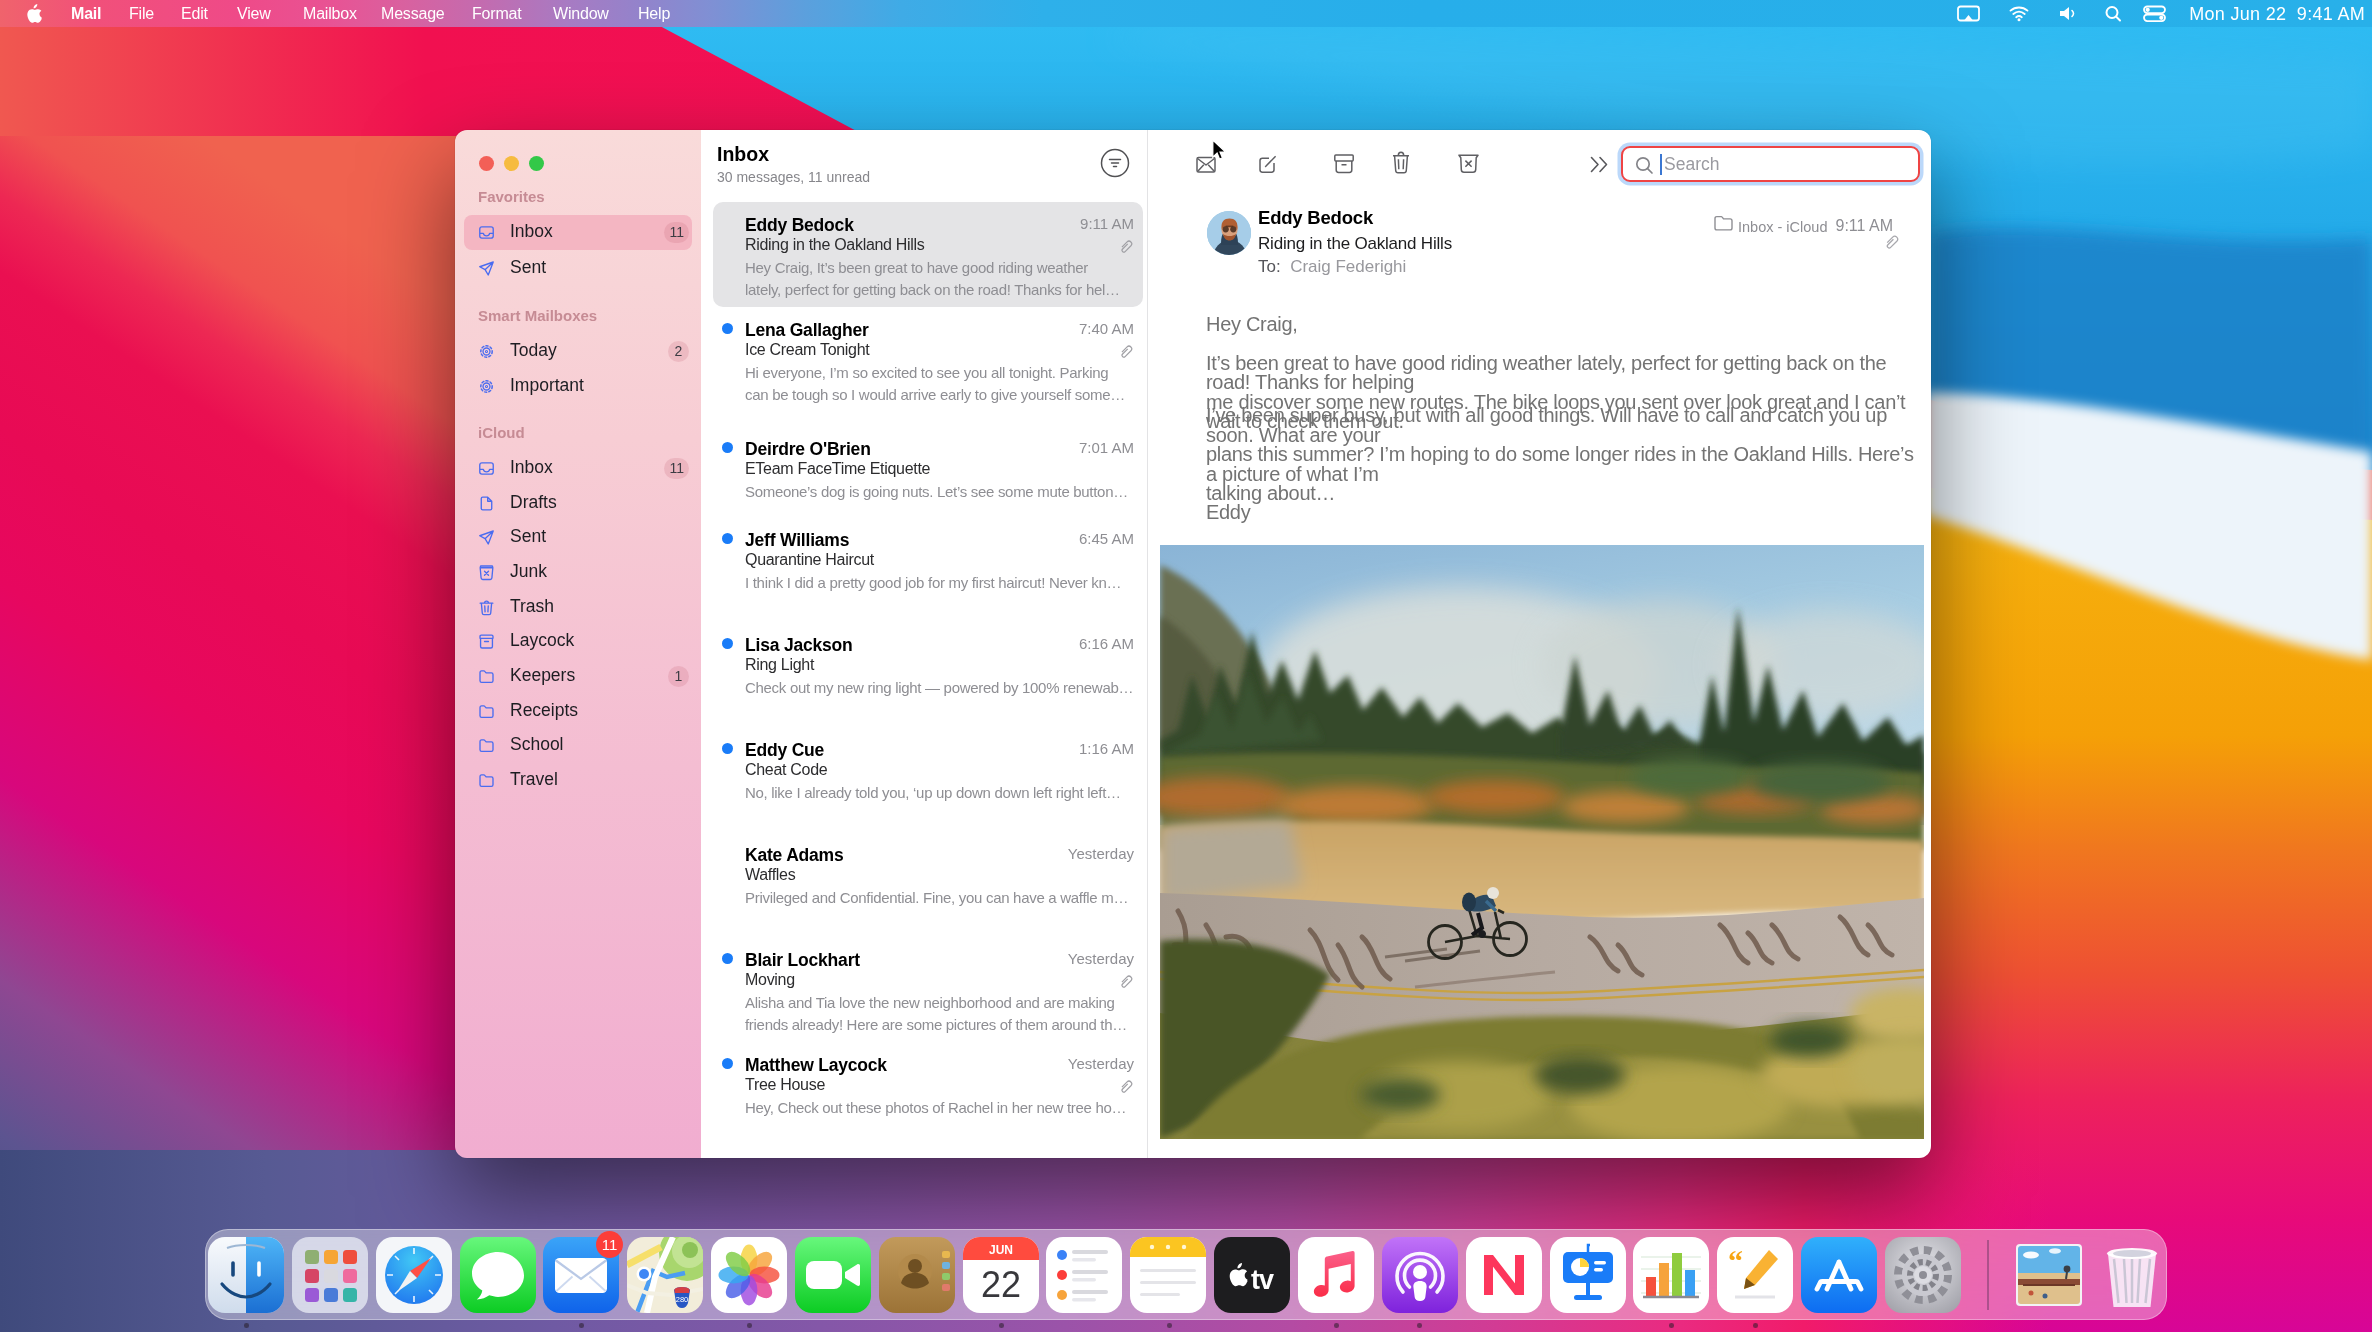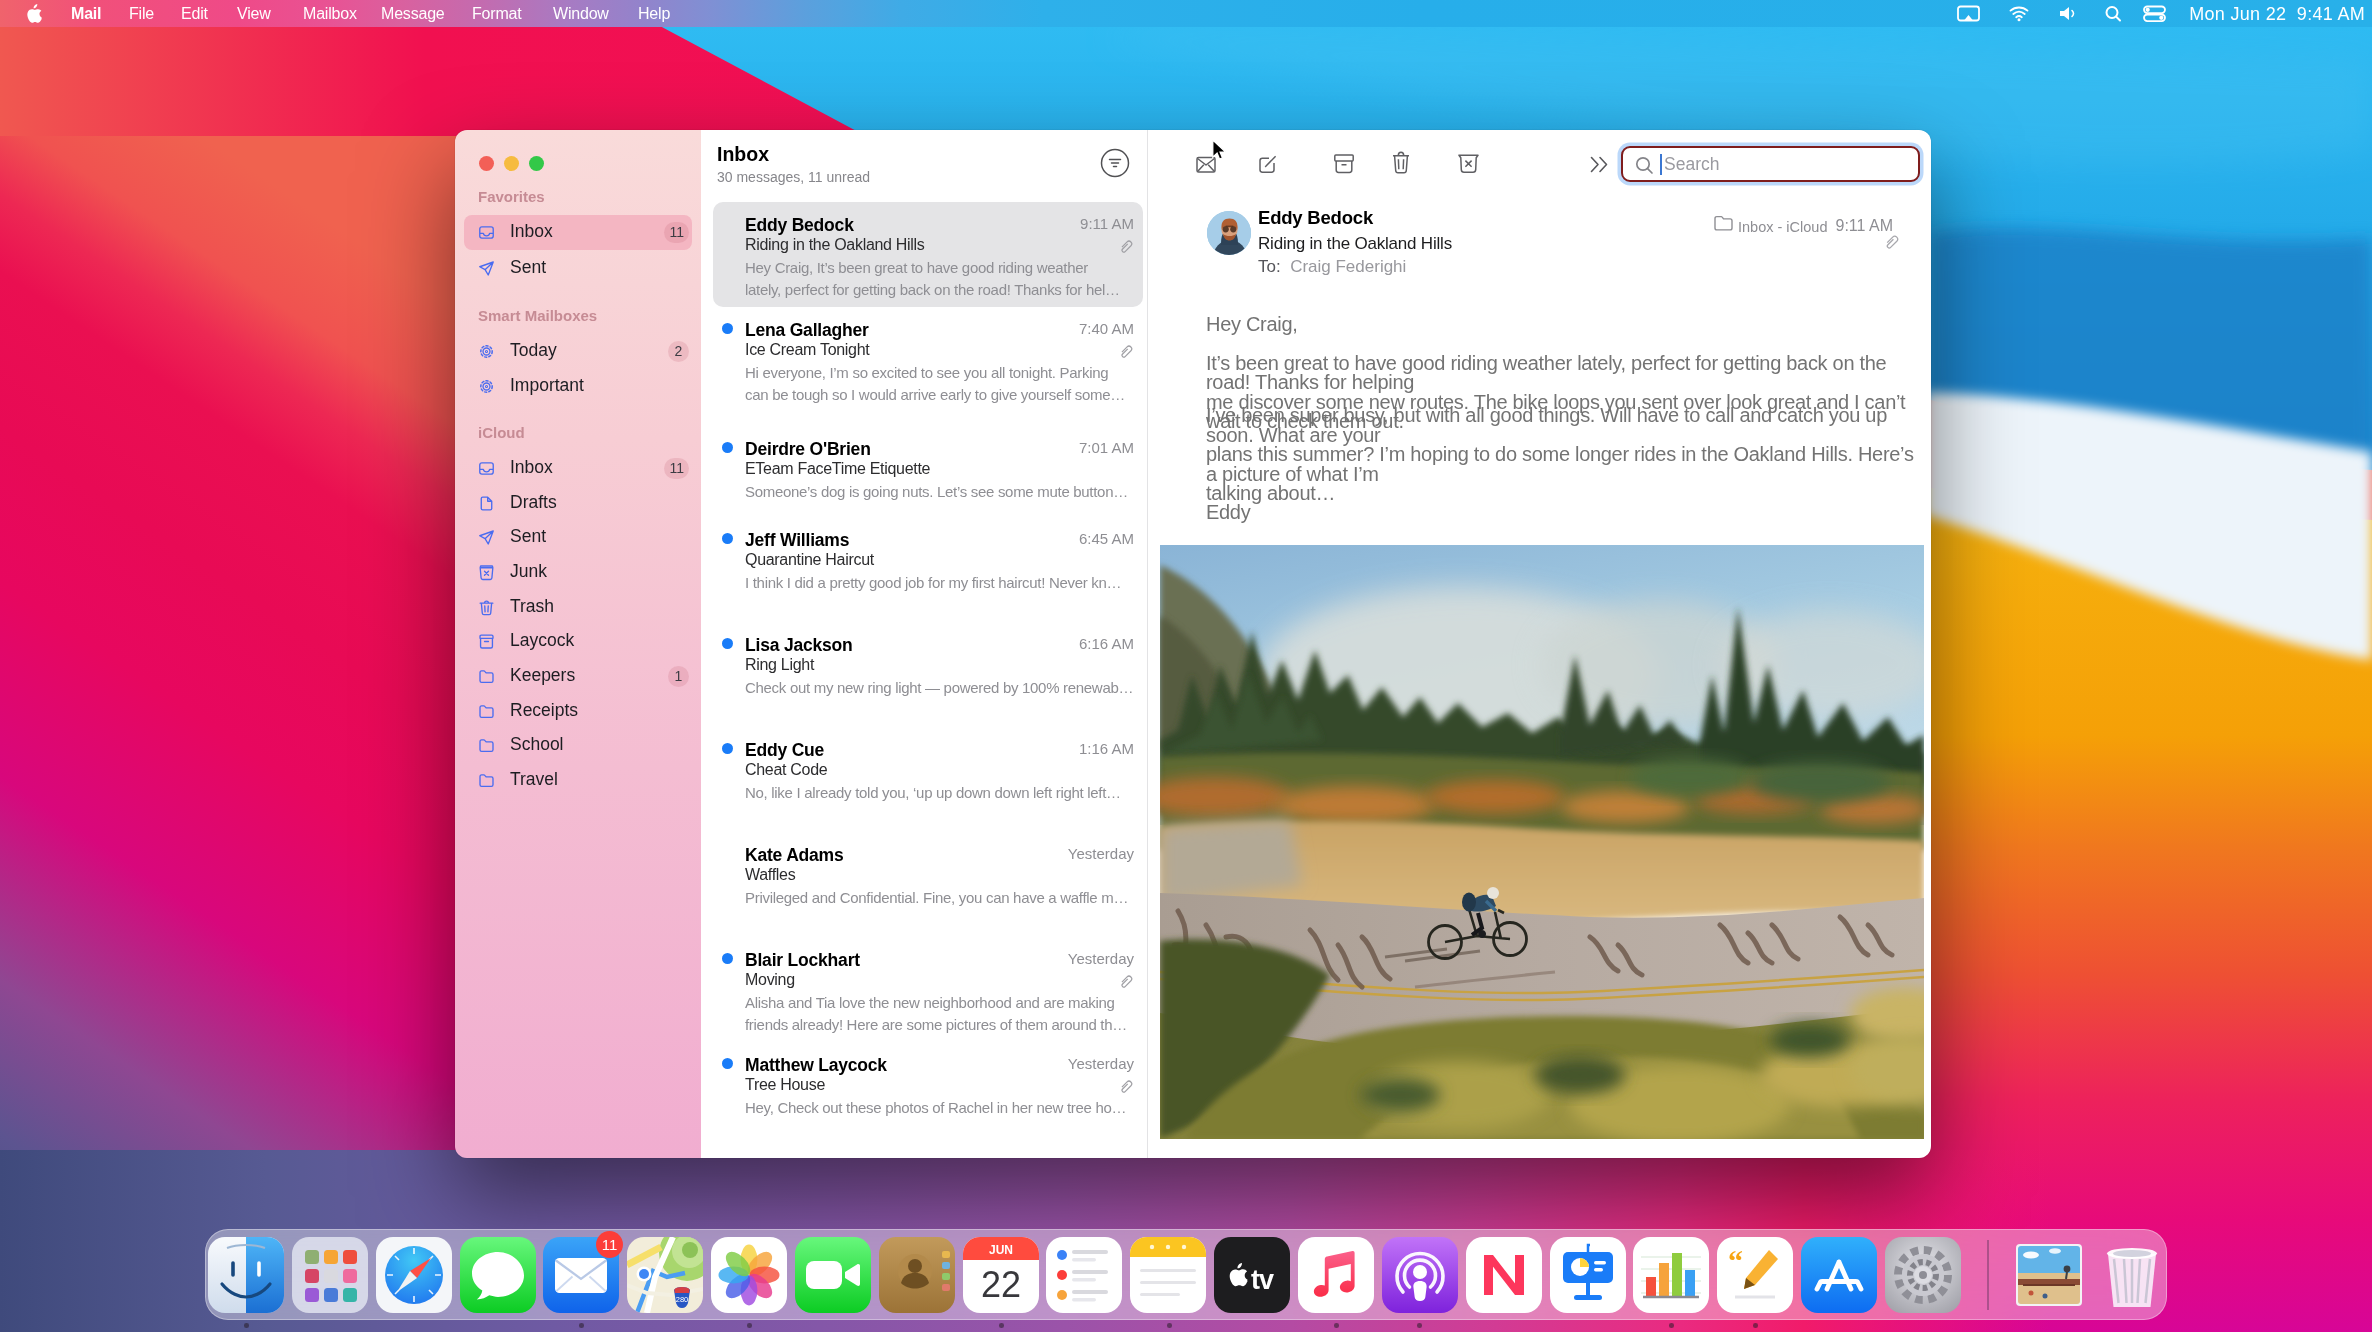--- a/index.html
+++ b/index.html
@@ -339,21 +339,21 @@
     <svg class="abs" style="left:244px;top:21px" width="18" height="23" viewBox="0 0 18 23" fill="none" stroke="#5f5f63" stroke-width="1.5" stroke-linejoin="round">
         <path d="M1 4.8 L17 4.8 M6.3 4.5 C6.3 2.2 7.2 1.2 9 1.2 C10.8 1.2 11.7 2.2 11.7 4.5 M2.6 5 L3.7 19.5 C3.8 20.9 4.6 21.7 6 21.7 L12 21.7 C13.4 21.7 14.2 20.9 14.3 19.5 L15.4 5 M6.4 8.3 L6.8 18.3 M11.6 8.3 L11.2 18.3"></path>
       </svg>
     <svg class="abs" style="left:310px;top:24px" width="21" height="20" viewBox="0 0 21 20" fill="none" stroke="#5f5f63" stroke-width="1.5" stroke-linejoin="round">
         <path d="M1 1.2 L20 1.2 L18.2 3.8 L17.7 15.6 C17.6 17.3 16.7 18.2 15 18.2 L6 18.2 C4.3 18.2 3.4 17.3 3.3 15.6 L2.8 3.8 Z"></path>
         <path d="M7.4 6.6 L13.6 12.8 M13.6 6.6 L7.4 12.8"></path>
       </svg>
     <svg class="abs" style="left:442px;top:26px" width="19" height="17" viewBox="0 0 19 17" fill="none" stroke="#58585c" stroke-width="1.6" stroke-linecap="round" stroke-linejoin="round">
         <path d="M1.5 1.5 L8 8.5 L1.5 15.5 M10 1.5 L16.5 8.5 L10 15.5"></path>
       </svg>
-    <div class="abs" style="left:473px;top:16px;width:299px;height:36px;border-radius:9px;background:#fff;border:2px solid #7f1d1d;box-shadow:0 0 0 3.5px rgba(120,178,245,0.5)">
+    <div class="abs" style="left:473px;top:16px;width:299px;height:36px;border-radius:9px;background:#fff;border:2px solid #ef4444;box-shadow:0 0 0 3.5px rgba(120,178,245,0.5)">
       <svg class="abs" style="left:12px;top:8px" width="19" height="19" viewBox="0 0 19 19" fill="none" stroke="#848489" stroke-width="1.7" stroke-linecap="round">
           <circle cx="8" cy="8" r="6.2"></circle>
           <path d="M12.6 12.6 L17 17"></path>
         </svg>
       <div class="abs" style="left:37px;top:6px;width:1.5px;height:21px;background:#3a77d2"></div>
       <div class="abs" style="left:41px;top:6px;font-size:17.5px;color:#9a9aa0">Search</div>
     </div>
     <svg class="abs" style="left:63px;top:9px" width="16" height="23" viewBox="0 0 16 23">
         <path d="M1.8,1 L1.8,18.3 L6.1,14.2 L8.5,20.1 L11.5,18.9 L9.1,13.1 L14.6,13.1 Z" fill="#000" stroke="#fff" stroke-width="1.3"></path>
       </svg>

